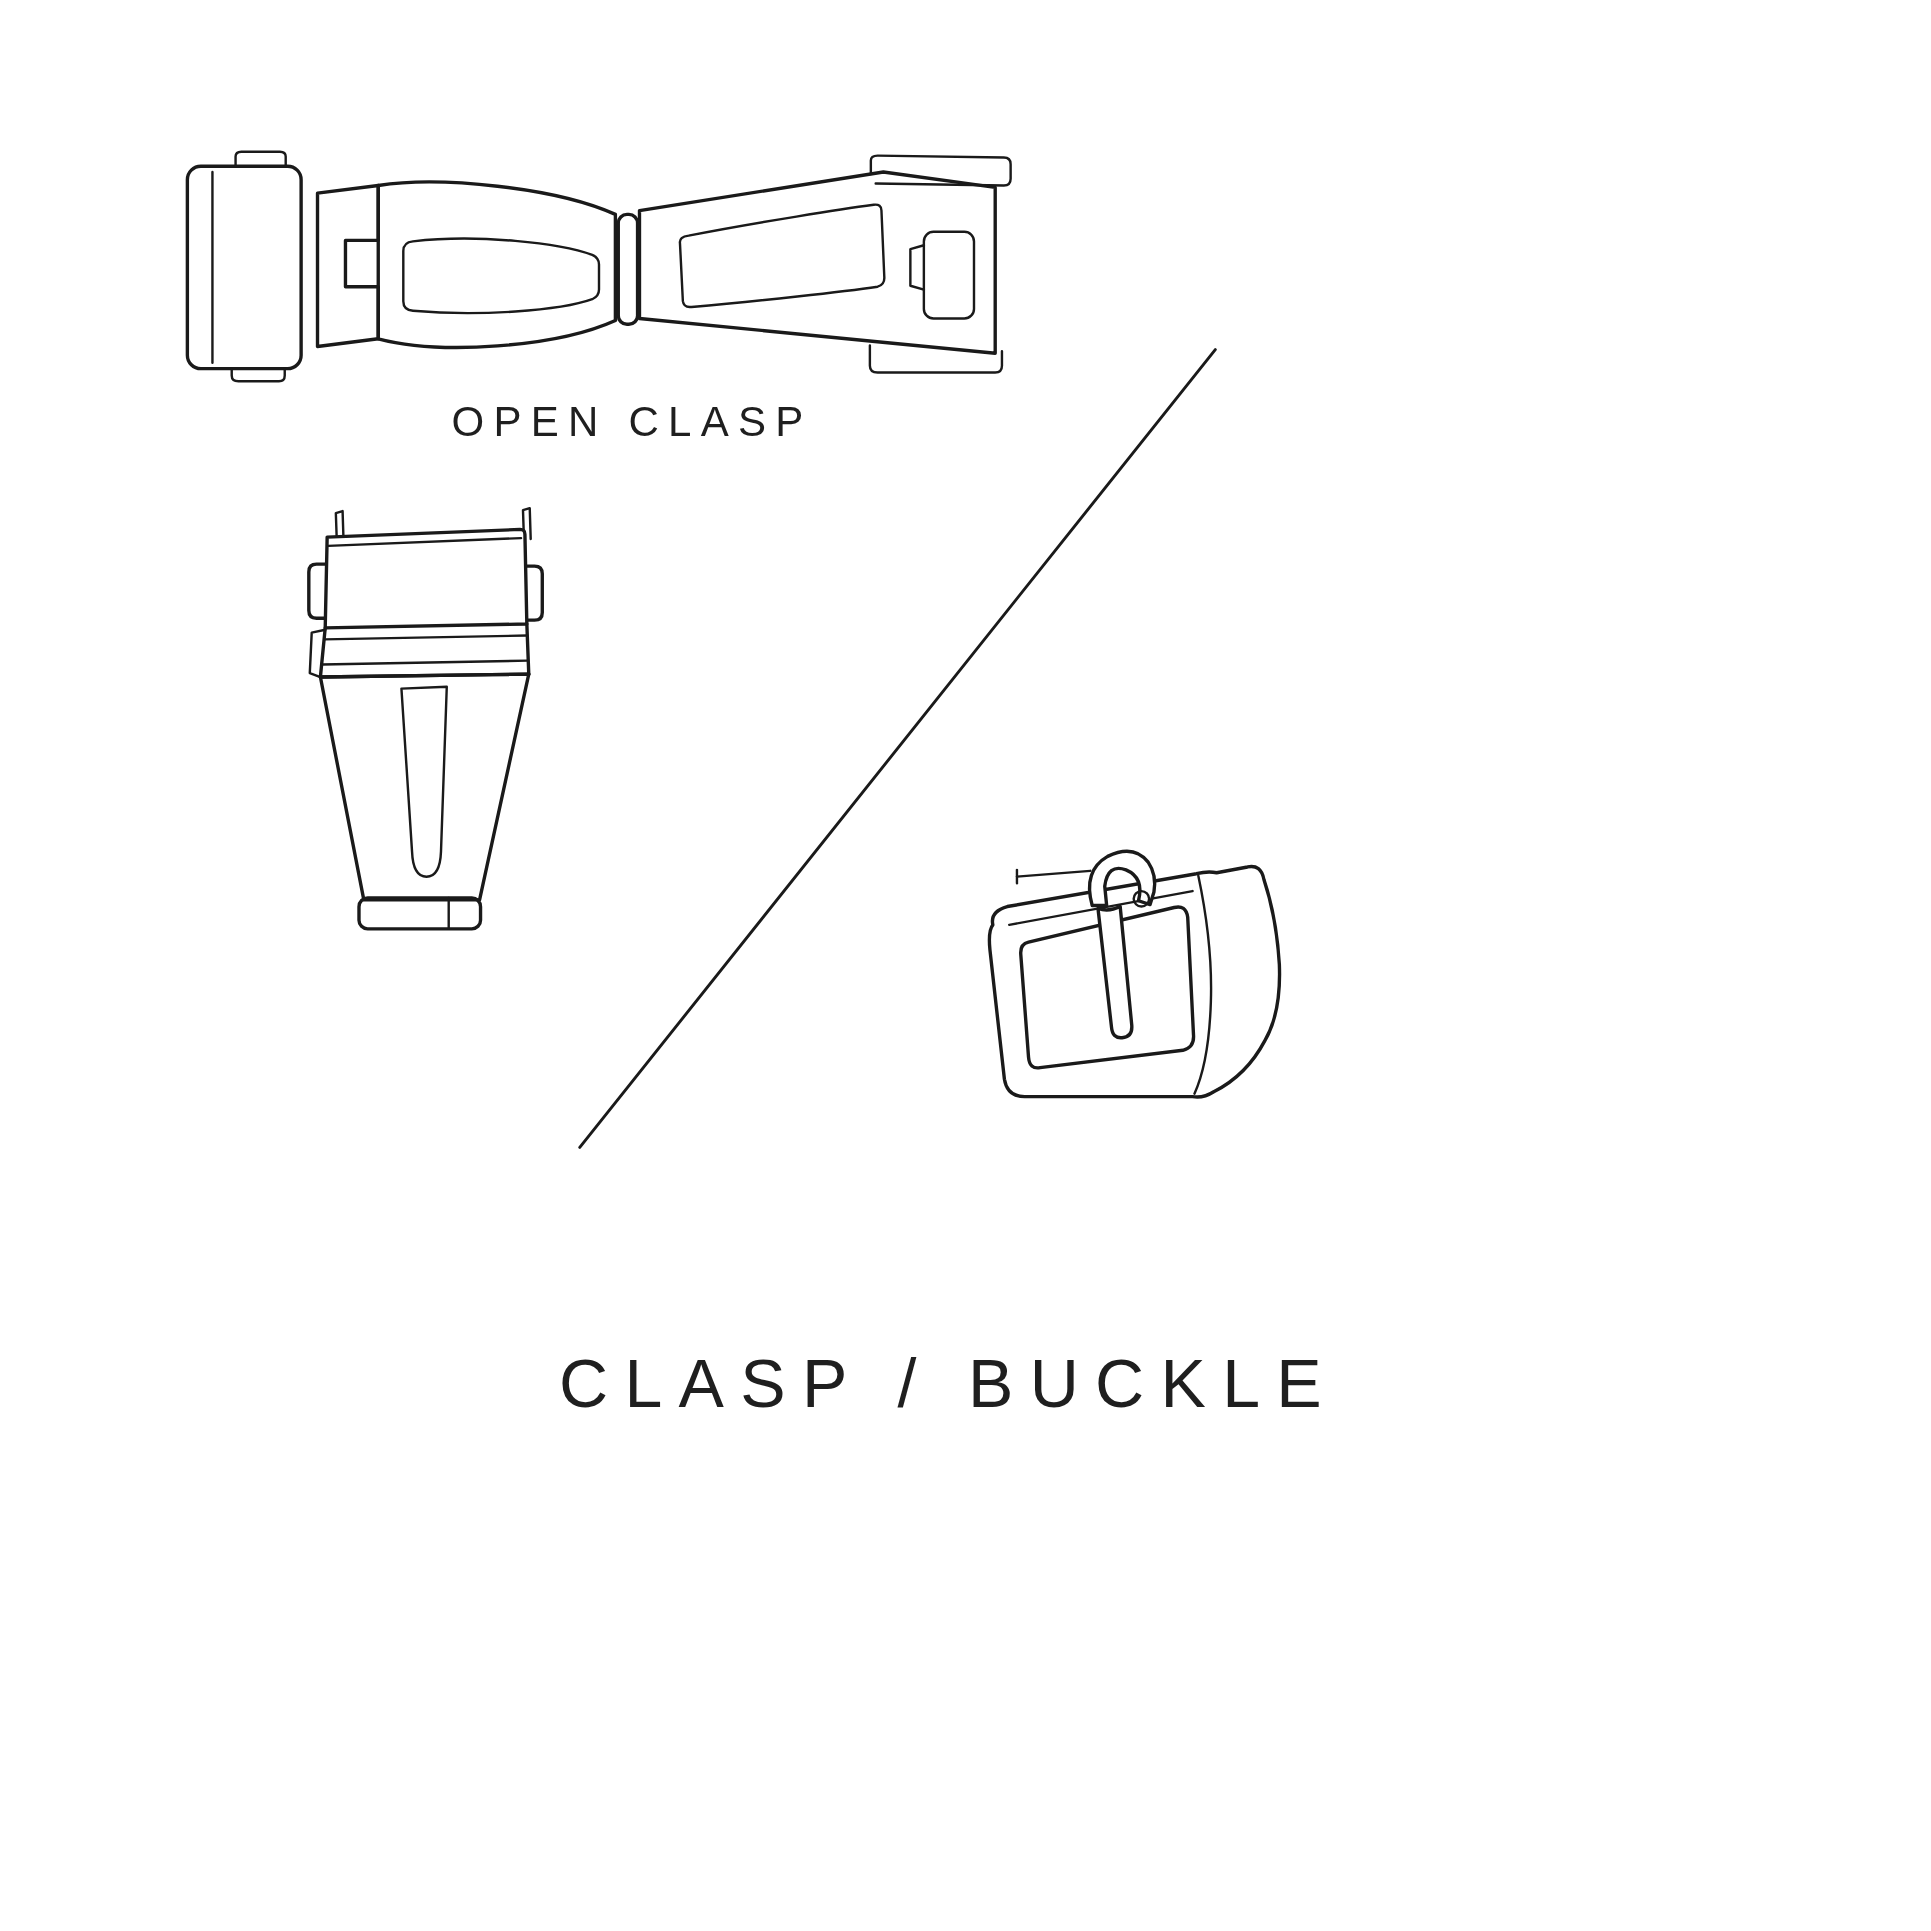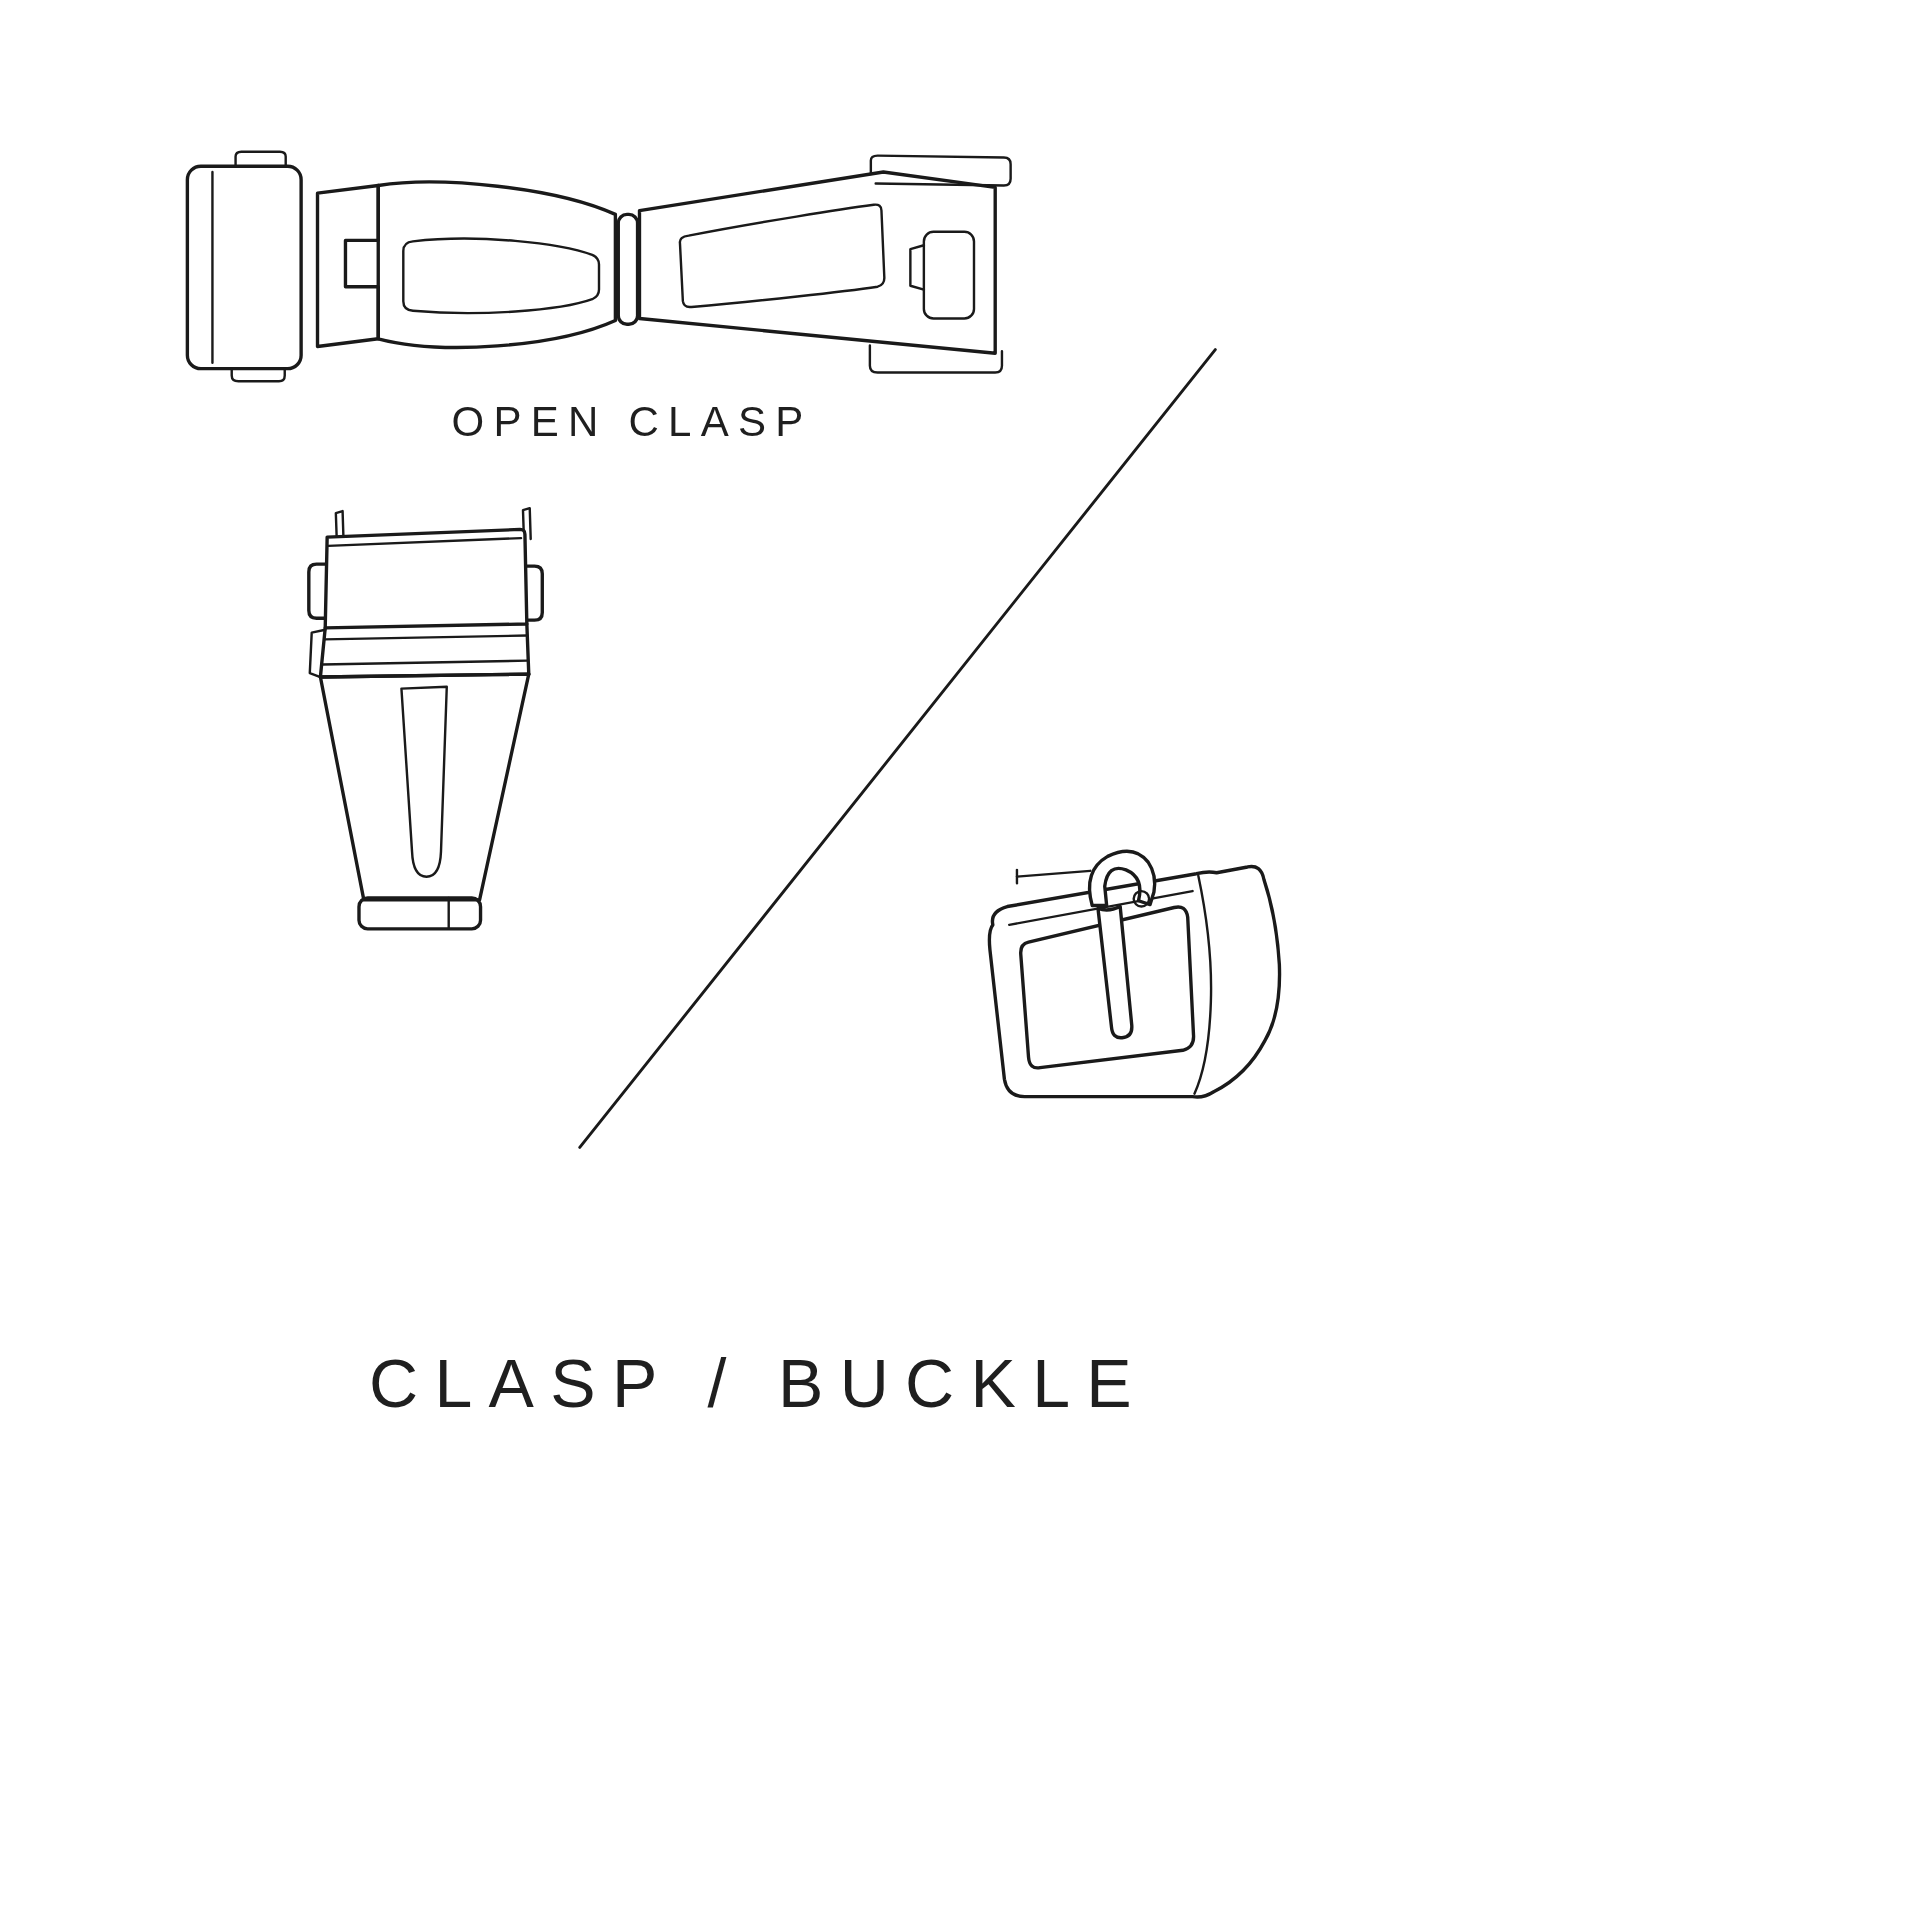--- a/index.html
+++ b/index.html
@@ -25,21 +25,21 @@
     position:absolute;
     text-align:center;
     color:var(--text);
     font-size:42px;
     font-weight:500;
     letter-spacing:0.22em;
     white-space:nowrap;
   }
   .big-title{
     position:absolute;
-    text-align:center;
+    text-align:right;
     color:var(--text);
     font-size:68px;
     font-weight:500;
     letter-spacing:0.24em;
     white-space:nowrap;
   }
 </style>
 </head>
 <body>
 

